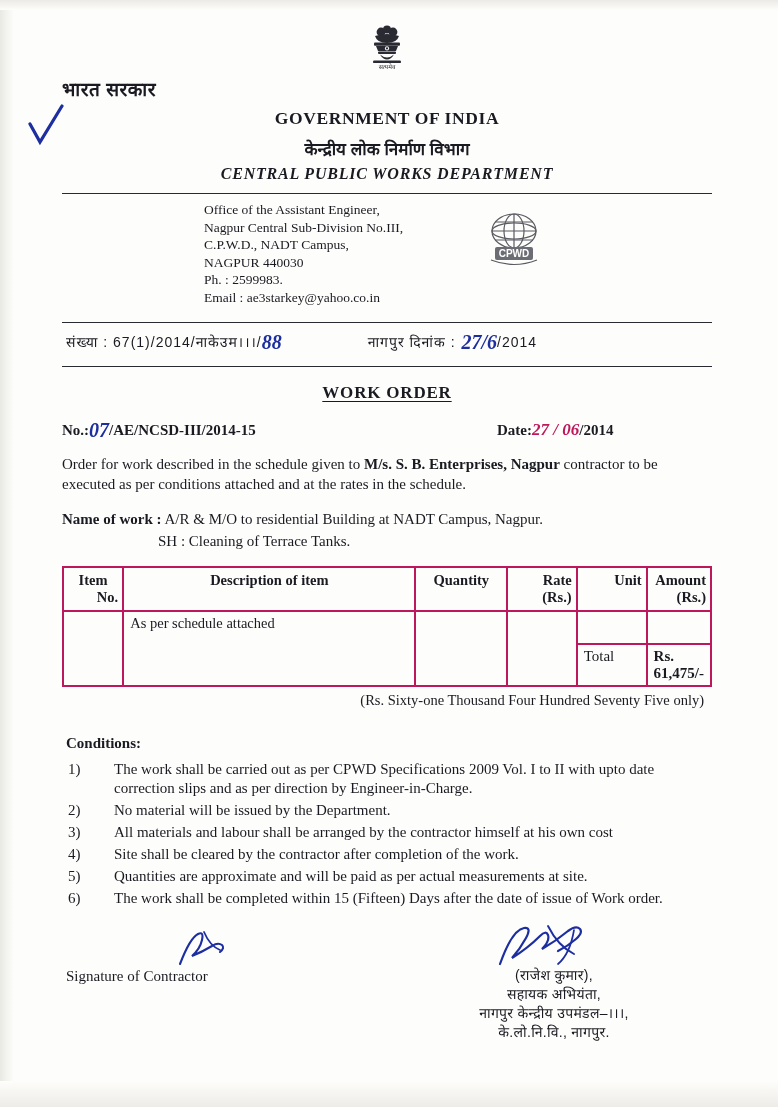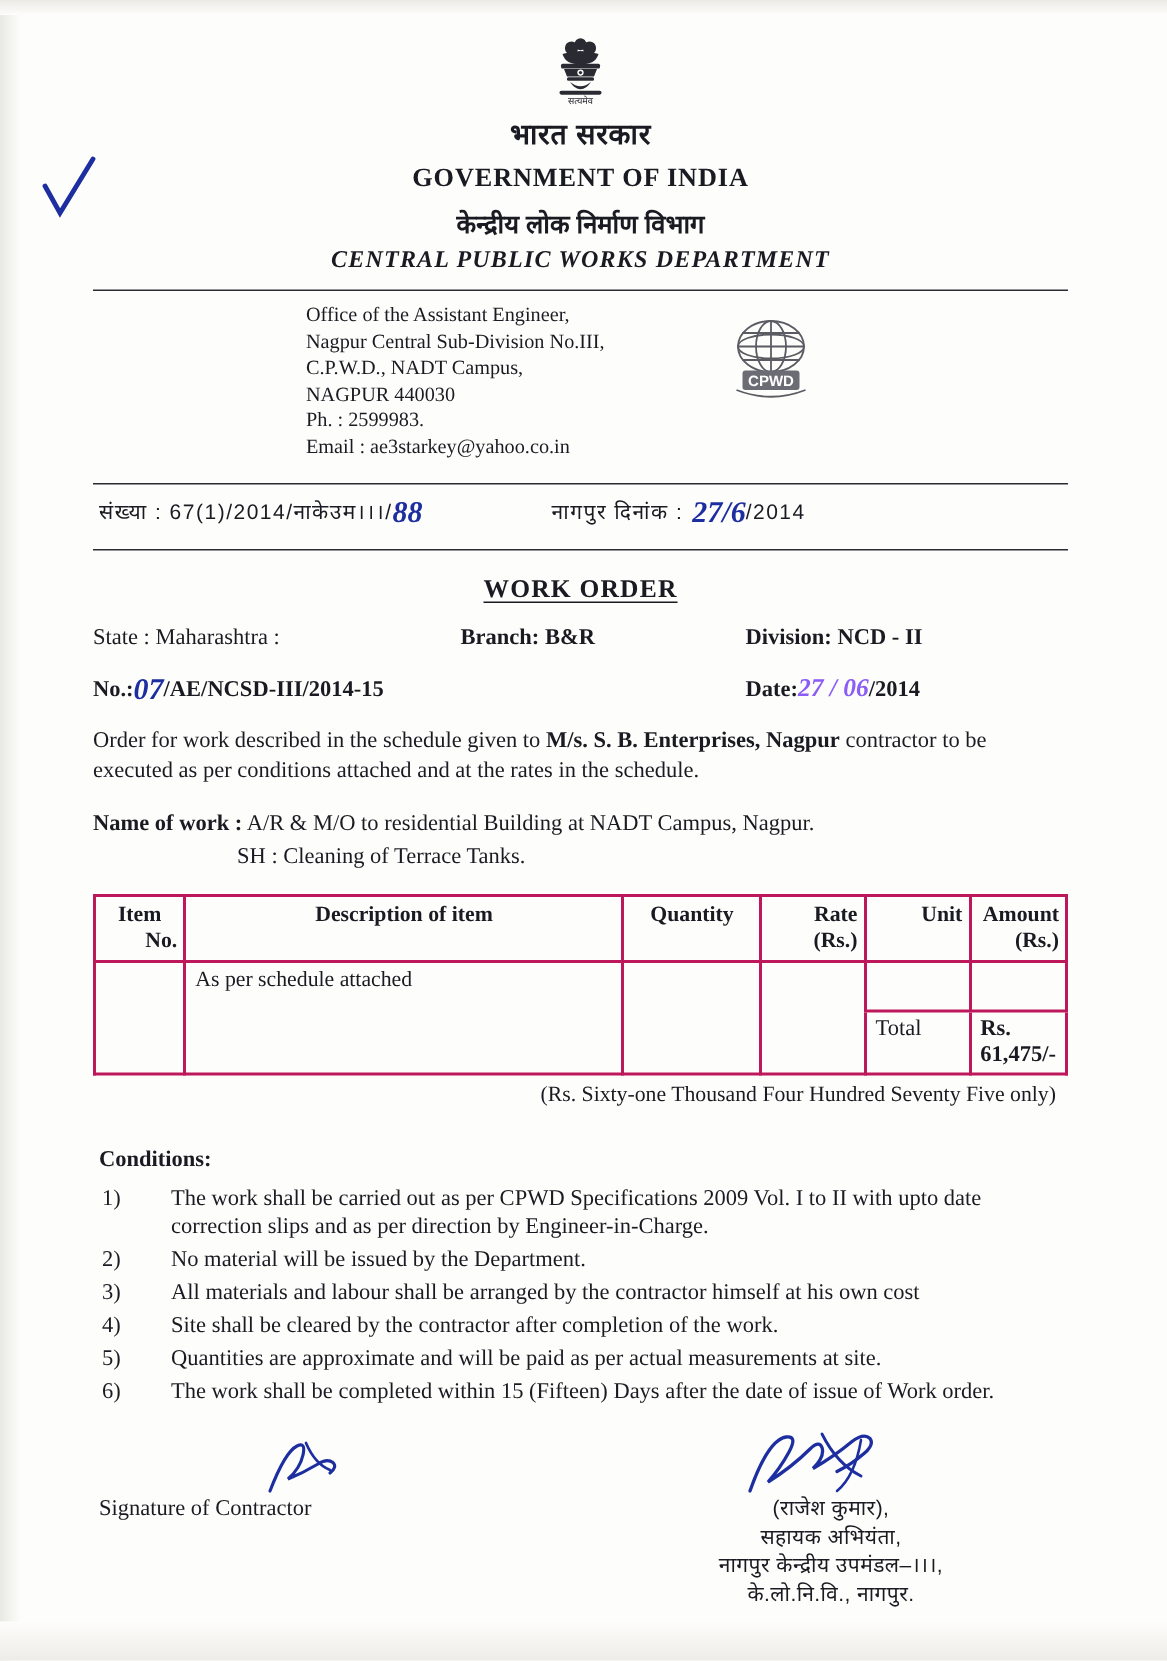--- a/index.html
+++ b/index.html
@@ -45,21 +45,20 @@
   }
 
   
   .emblem {
     text-align: center;
     margin-bottom: 1px;
   }
   .emblem svg { display: block; margin: 0 auto; }
 
   .hdr-hi {
-    text-align: center;
     font-family: "Liberation Sans", sans-serif;
     font-size: 19px;
     font-weight: 700;
     letter-spacing: 0.5px;
     margin-top: 2px;
   }
   .hdr-en {
     text-align: center;
     font-size: 17.5px;
     font-weight: 700;
@@ -133,21 +132,21 @@
     color: #1c2ea0;
     font-size: 20px;
     font-style: italic;
     font-weight: 700;
     letter-spacing: 0;
     position: relative;
     top: 2px;
   }
   .hand-sm {
     font-family: "Liberation Serif", serif;
-    color: #8b5cf6;
+    color: #be185d;
     font-size: 17px;
     font-style: italic;
     font-weight: 700;
     letter-spacing: 0;
   }
 
   
   .worktitle {
     text-align: center;
     font-size: 17px;
@@ -369,25 +368,20 @@
       <span class="hand">88</span>
       <span class="right">नागपुर  दिनांक :</span>
       <span class="hand" style="margin-left:6px;">27/6</span>
       <span>/2014</span>
     </div>
 
     <hr class="rule">
 
     <div class="worktitle">WORK ORDER</div>
 
-    <div class="meta-row">
-      <div class="c1">State : Maharashtra :</div>
-      <div class="c2 b">Branch: B&amp;R</div>
-      <div class="c3 b">Division: NCD - II</div>
-    </div>
 
     <div class="meta-row2">
       <div class="c1">
         <span>No.:</span><span class="hand">07</span><span>/AE/NCSD-III/2014-15</span>
       </div>
       <div class="c2 b">
         <span>Date:</span><span class="hand-sm">27 / 06</span><span>/2014</span>
       </div>
     </div>
 

